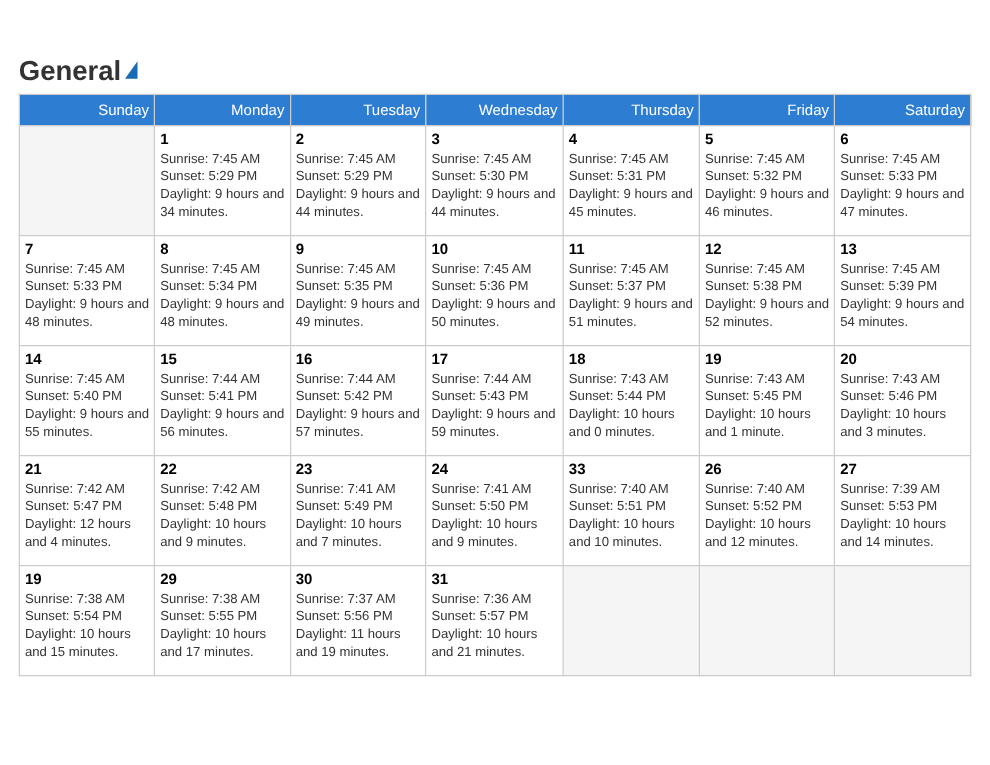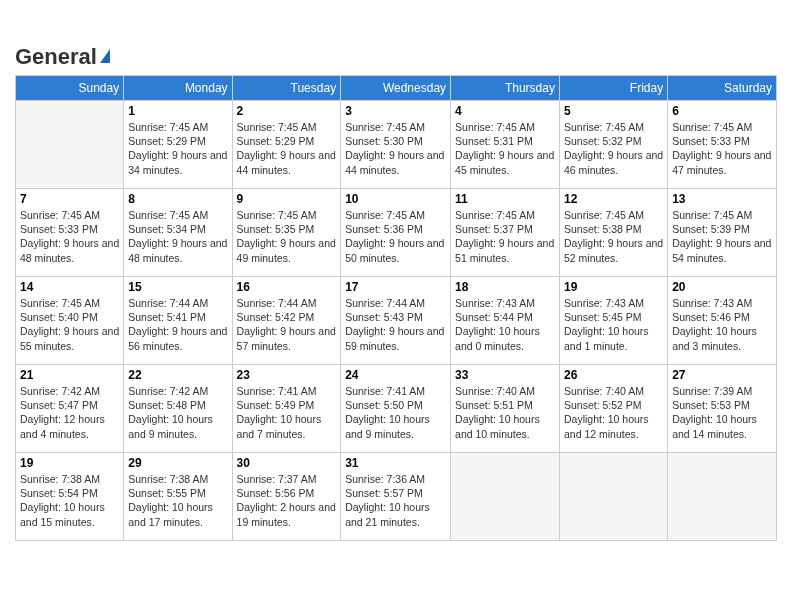--- a/index.html
+++ b/index.html
@@ -347,21 +347,21 @@
               <div>Sunrise: 7:38 AM</div>
               <div>Sunset: 5:55 PM</div>
               <div>Daylight: 10 hours and 17 minutes.</div>
             </div>
           </td>
           <td>
             <span class="day-num">30</span>
             <div class="day-info">
               <div>Sunrise: 7:37 AM</div>
               <div>Sunset: 5:56 PM</div>
-              <div>Daylight: 2 hours and 19 minutes.</div>
+              <div>Daylight: 11 hours and 19 minutes.</div>
             </div>
           </td>
           <td>
             <span class="day-num">31</span>
             <div class="day-info">
               <div>Sunrise: 7:36 AM</div>
               <div>Sunset: 5:57 PM</div>
               <div>Daylight: 10 hours and 21 minutes.</div>
             </div>
           </td>

